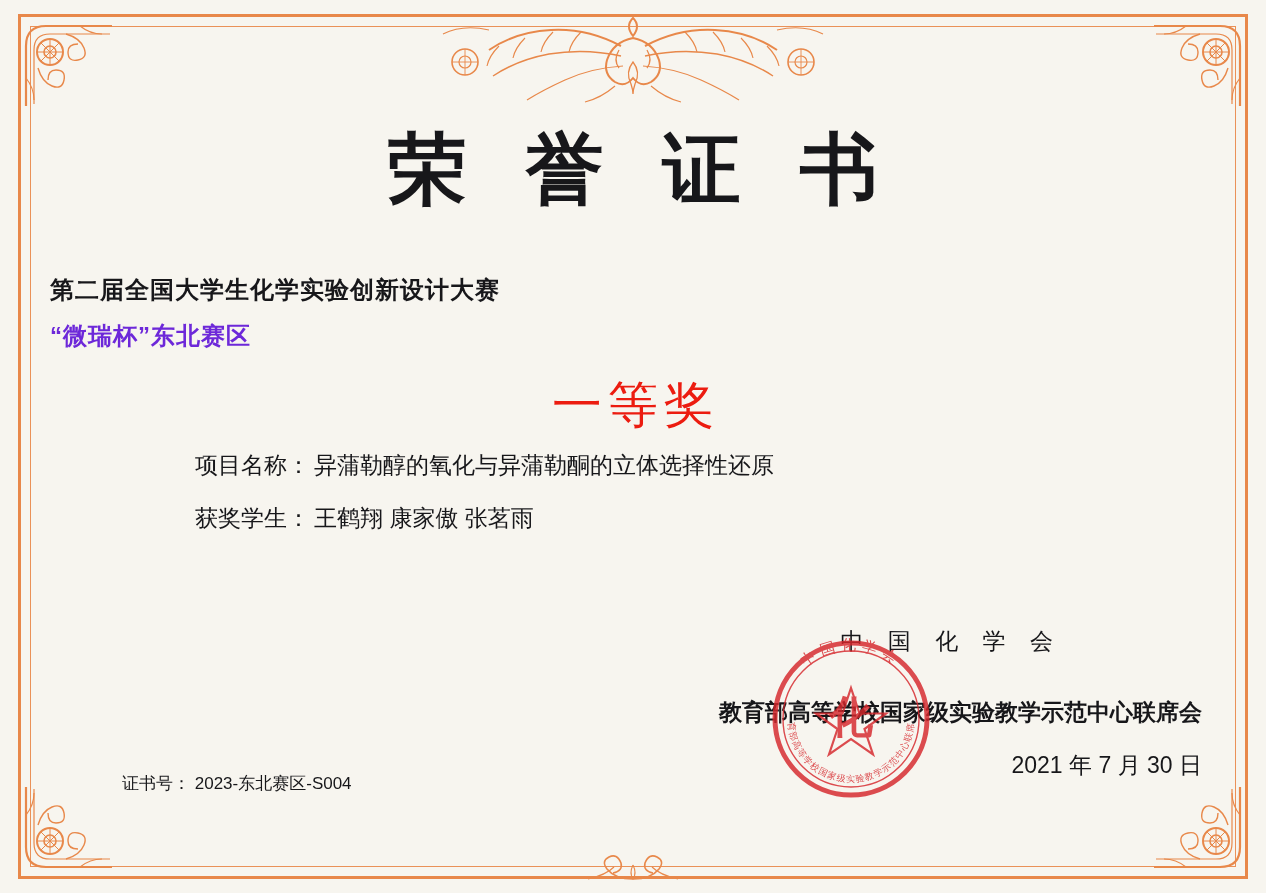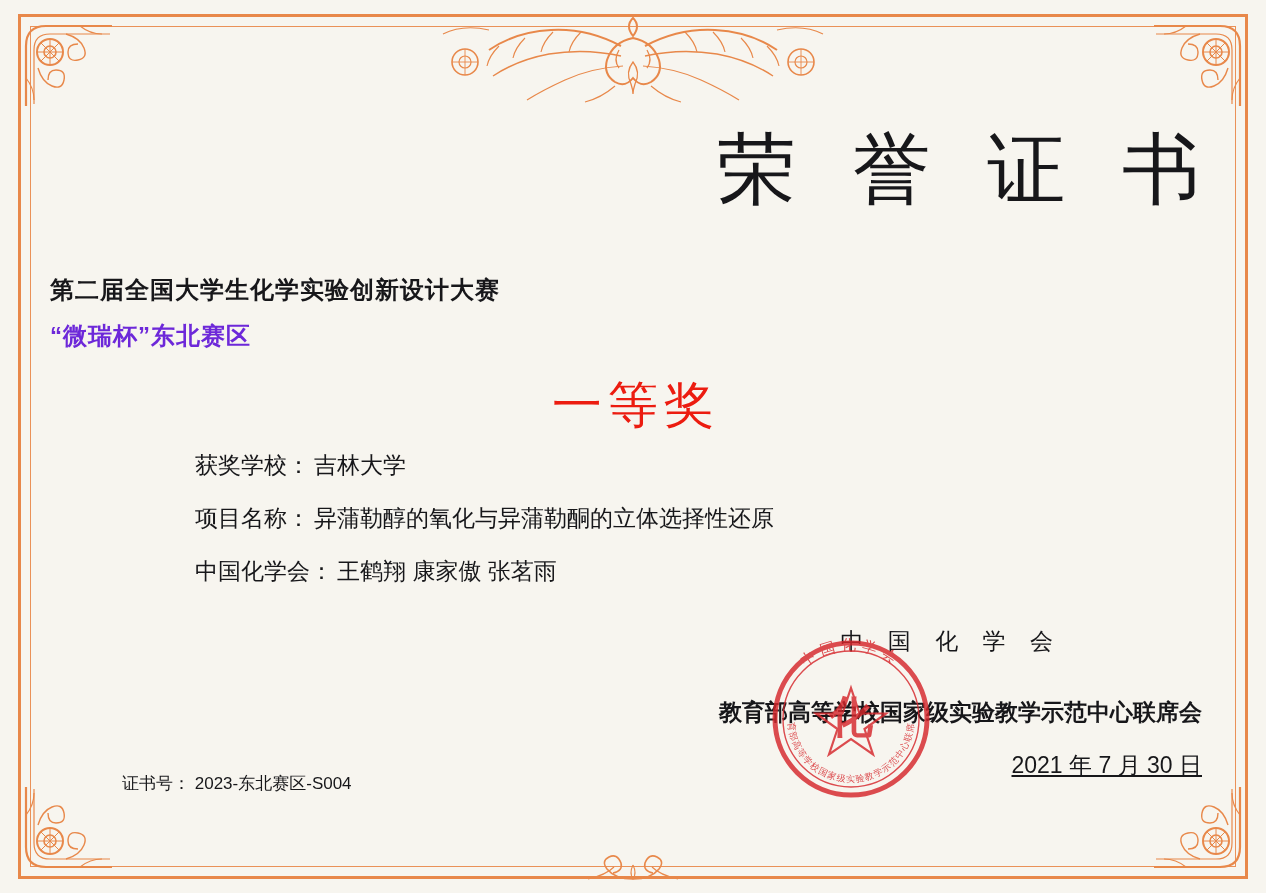--- a/index.html
+++ b/index.html
@@ -83,24 +83,24 @@
     right: 50px;
     top: 30px;
     bottom: 40px;
   }
 
   .main-title {
     position: absolute;
     left: 0;
     right: 0;
     top: 100px;
-    text-align: right;
+    text-align: center;
     font-family: "DejaVu Serif", "Liberation Serif", serif;
     font-size: 78px;
-    font-weight: 400;
+    font-weight: 700;
     letter-spacing: 16px;
     color: #17171a;
     text-indent: 16px;
     line-height: 1;
   }
 
   .competition-line1 {
     position: absolute;
     left: 0;
     right: 0;
@@ -172,21 +172,20 @@
   }
   .sig-org2 {
     font-size: 23px;
     font-weight: 700;
     color: #17171a;
     margin-bottom: 22px;
   }
   .sig-date {
     font-size: 23px;
     color: #17171a;
-    text-decoration: underline;
   }
 
   
   .seal {
     position: absolute;
     left: 760px;
     top: 628px;
     width: 182px;
     height: 182px;
     pointer-events: none;
@@ -306,29 +305,25 @@
 
     <div class="main-title">荣 誉 证 书</div>
 
     <div class="competition-line1">第二届全国大学生化学实验创新设计大赛</div>
     <div class="competition-line2">“微瑞杯”东北赛区</div>
 
     <div class="award-level">一等奖</div>
 
     <div class="fields">
       <div class="field-row">
-        <span class="field-label">获奖学校：</span>
-        <span class="field-value">吉林大学</span>
-      </div>
-      <div class="field-row">
         <span class="field-label">项目名称：</span>
         <span class="field-value">异蒲勒醇的氧化与异蒲勒酮的立体选择性还原</span>
       </div>
       <div class="field-row">
-        <span class="field-label">中国化学会：</span>
+        <span class="field-label">获奖学生：</span>
         <span class="field-value">王鹤翔 康家傲 张茗雨</span>
       </div>
     </div>
 
     <div class="sig-block">
       <div class="sig-org">中 国 化 学 会</div>
       <div class="sig-org2">教育部高等学校国家级实验教学示范中心联席会</div>
       <div class="sig-date">2021 年 7 月 30 日</div>
     </div>
 

